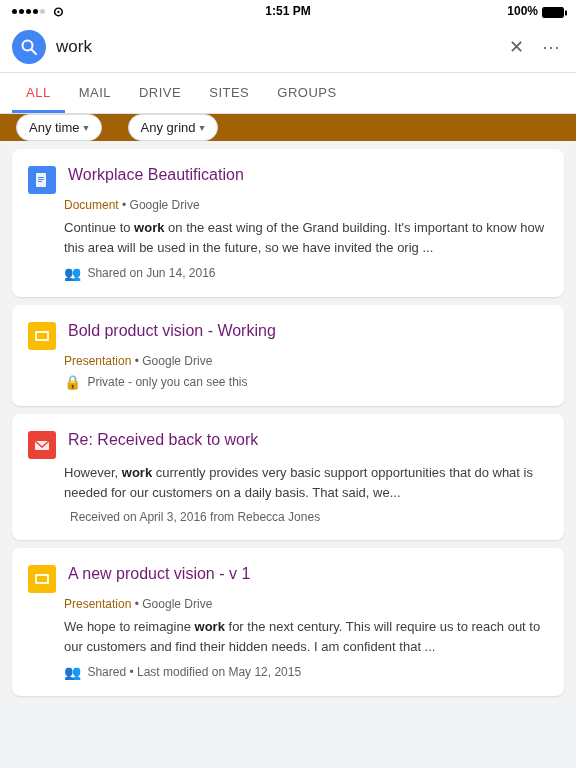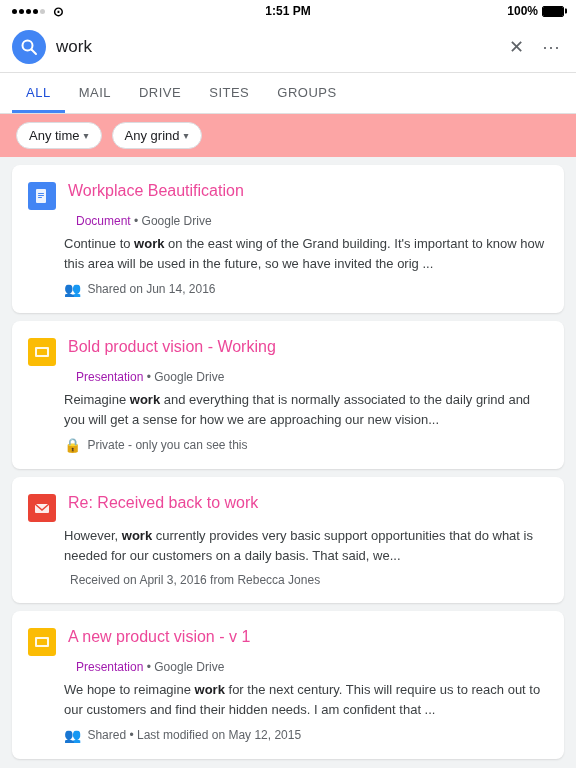--- a/index.html
+++ b/index.html
@@ -12,21 +12,21 @@
       display: flex;
       justify-content: space-between;
       align-items: center;
       padding: 4px 12px;
       font-size: 12px;
       font-weight: 600;
       height: 22px;
     }
     .status-left { display: flex; align-items: center; gap: 4px; }
     .status-center { position: absolute; left: 50%; transform: translateX(-50%); font-size: 12px; font-weight: 600; }
-    .status-right { display: flex; align-items: center; gap: 4px; font-size: 12px; }
+    .status-right { display: flex; align-items: flex-end; gap: 4px; font-size: 12px; }
 
     
     .search-bar {
       background: #fff;
       padding: 8px 12px;
       display: flex;
       align-items: center;
       gap: 10px;
       border-bottom: 1px solid #e0e0e0;
     }
@@ -71,30 +71,30 @@
       padding: 12px 14px 10px;
       font-size: 13px;
       font-weight: 500;
       color: #5f6368;
       cursor: pointer;
       border-bottom: 3px solid transparent;
       letter-spacing: 0.5px;
       text-transform: uppercase;
     }
     .tab.active {
-      color: #1d4ed8;
+      color: #ef4444;
       border-bottom: 3px solid #4285f4;
     }
 
     
     .filters {
-      background: #fca5a5;
-      padding: 8px 16px;
-      display: flex;
-      gap: 10px;
+      background: #a16207;
+      padding: 0 16px;
+      display: flex;
+      gap: 26px;
     }
     .filter-btn {
       background: #fff;
       border: 1px solid #dadce0;
       border-radius: 16px;
       padding: 5px 12px;
       font-size: 13px;
       color: #202124;
       cursor: pointer;
       display: flex;
@@ -128,31 +128,31 @@
       border-radius: 2px;
       font-size: 14px;
       margin-top: 1px;
     }
     .icon-doc { background: #4285f4; color: #fff; }
     .icon-slides { background: #fbbc04; color: #fff; }
     .icon-mail { background: #ea4335; color: #fff; }
 
     .result-title {
       font-size: 16px;
-      color: #ec4899;
+      color: #701a75;
       font-weight: 400;
       line-height: 1.3;
     }
     .result-meta {
       font-size: 12px;
       color: #5f6368;
       margin-bottom: 6px;
       margin-left: 36px;
     }
-    .result-meta .type { color: #a21caf; margin-left: 12px; }
+    .result-meta .type { color: #a16207; }
     .result-snippet {
       font-size: 13px;
       color: #3c4043;
       line-height: 1.5;
       margin-left: 36px;
       margin-bottom: 8px;
     }
     .result-snippet b { font-weight: 700; color: #202124; }
     .result-footer {
       display: flex;
@@ -279,21 +279,20 @@
             <rect x="3" y="5" width="10" height="6" rx="0.5" fill="#fbbc04"></rect>
           </svg>
       </div>
       <span class="result-title">Bold product vision - Working</span>
     </div>
     <div class="result-meta">
       <span class="type">Presentation</span>
       <span> • </span>
       <span>Google Drive</span>
     </div>
-    <div class="result-snippet">Reimagine <b>work</b> and everything that is normally associated to the daily grind and you will get a sense for how we are approaching our new vision...</div>
     <div class="result-footer">
       <span style="font-size:14px;">🔒</span>
       <span>Private - only you can see this</span>
     </div>
   </div>
     <div class="result-card">
     <div class="result-header">
       <div class="result-icon icon-mail" style="background:#ea4335; display:flex; align-items:center; justify-content:center; width:28px; height:28px; border-radius:3px; flex-shrink:0;">
         <svg width="16" height="16" viewBox="0 0 16 16">
             <rect x="1" y="4" width="14" height="9" rx="1" fill="white" opacity="0.9"></rect>

